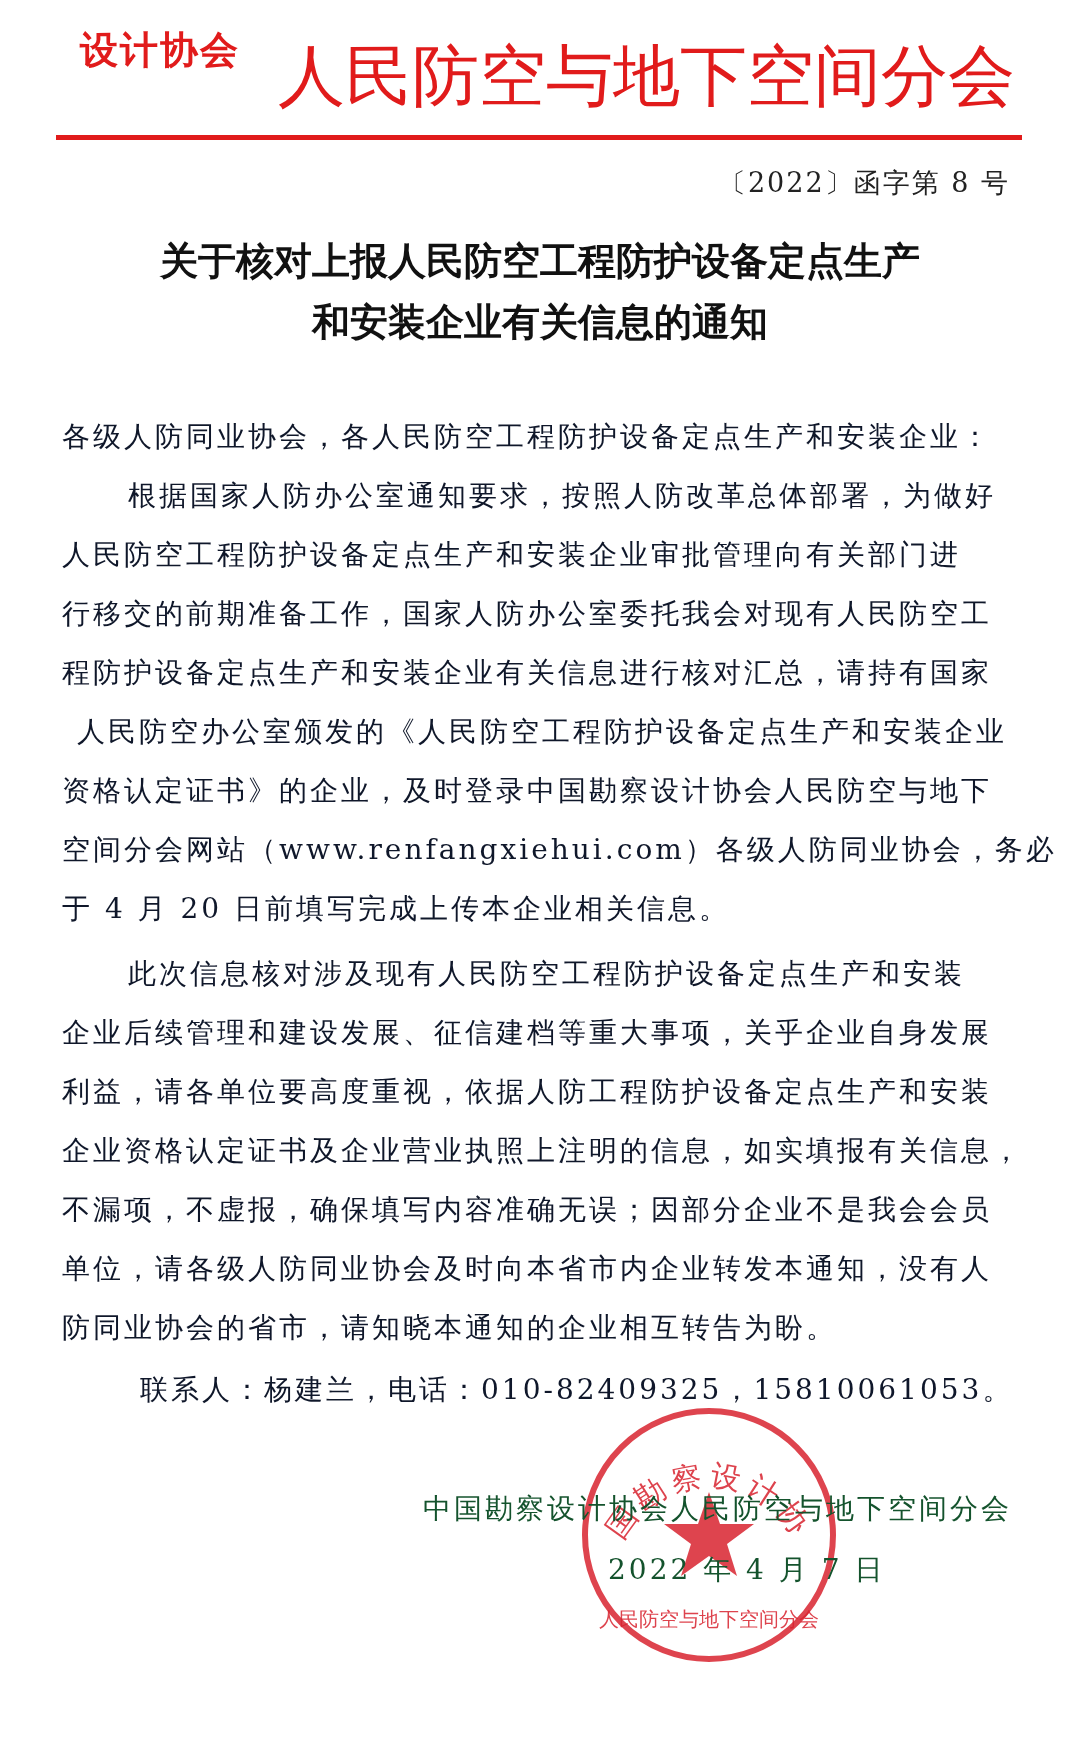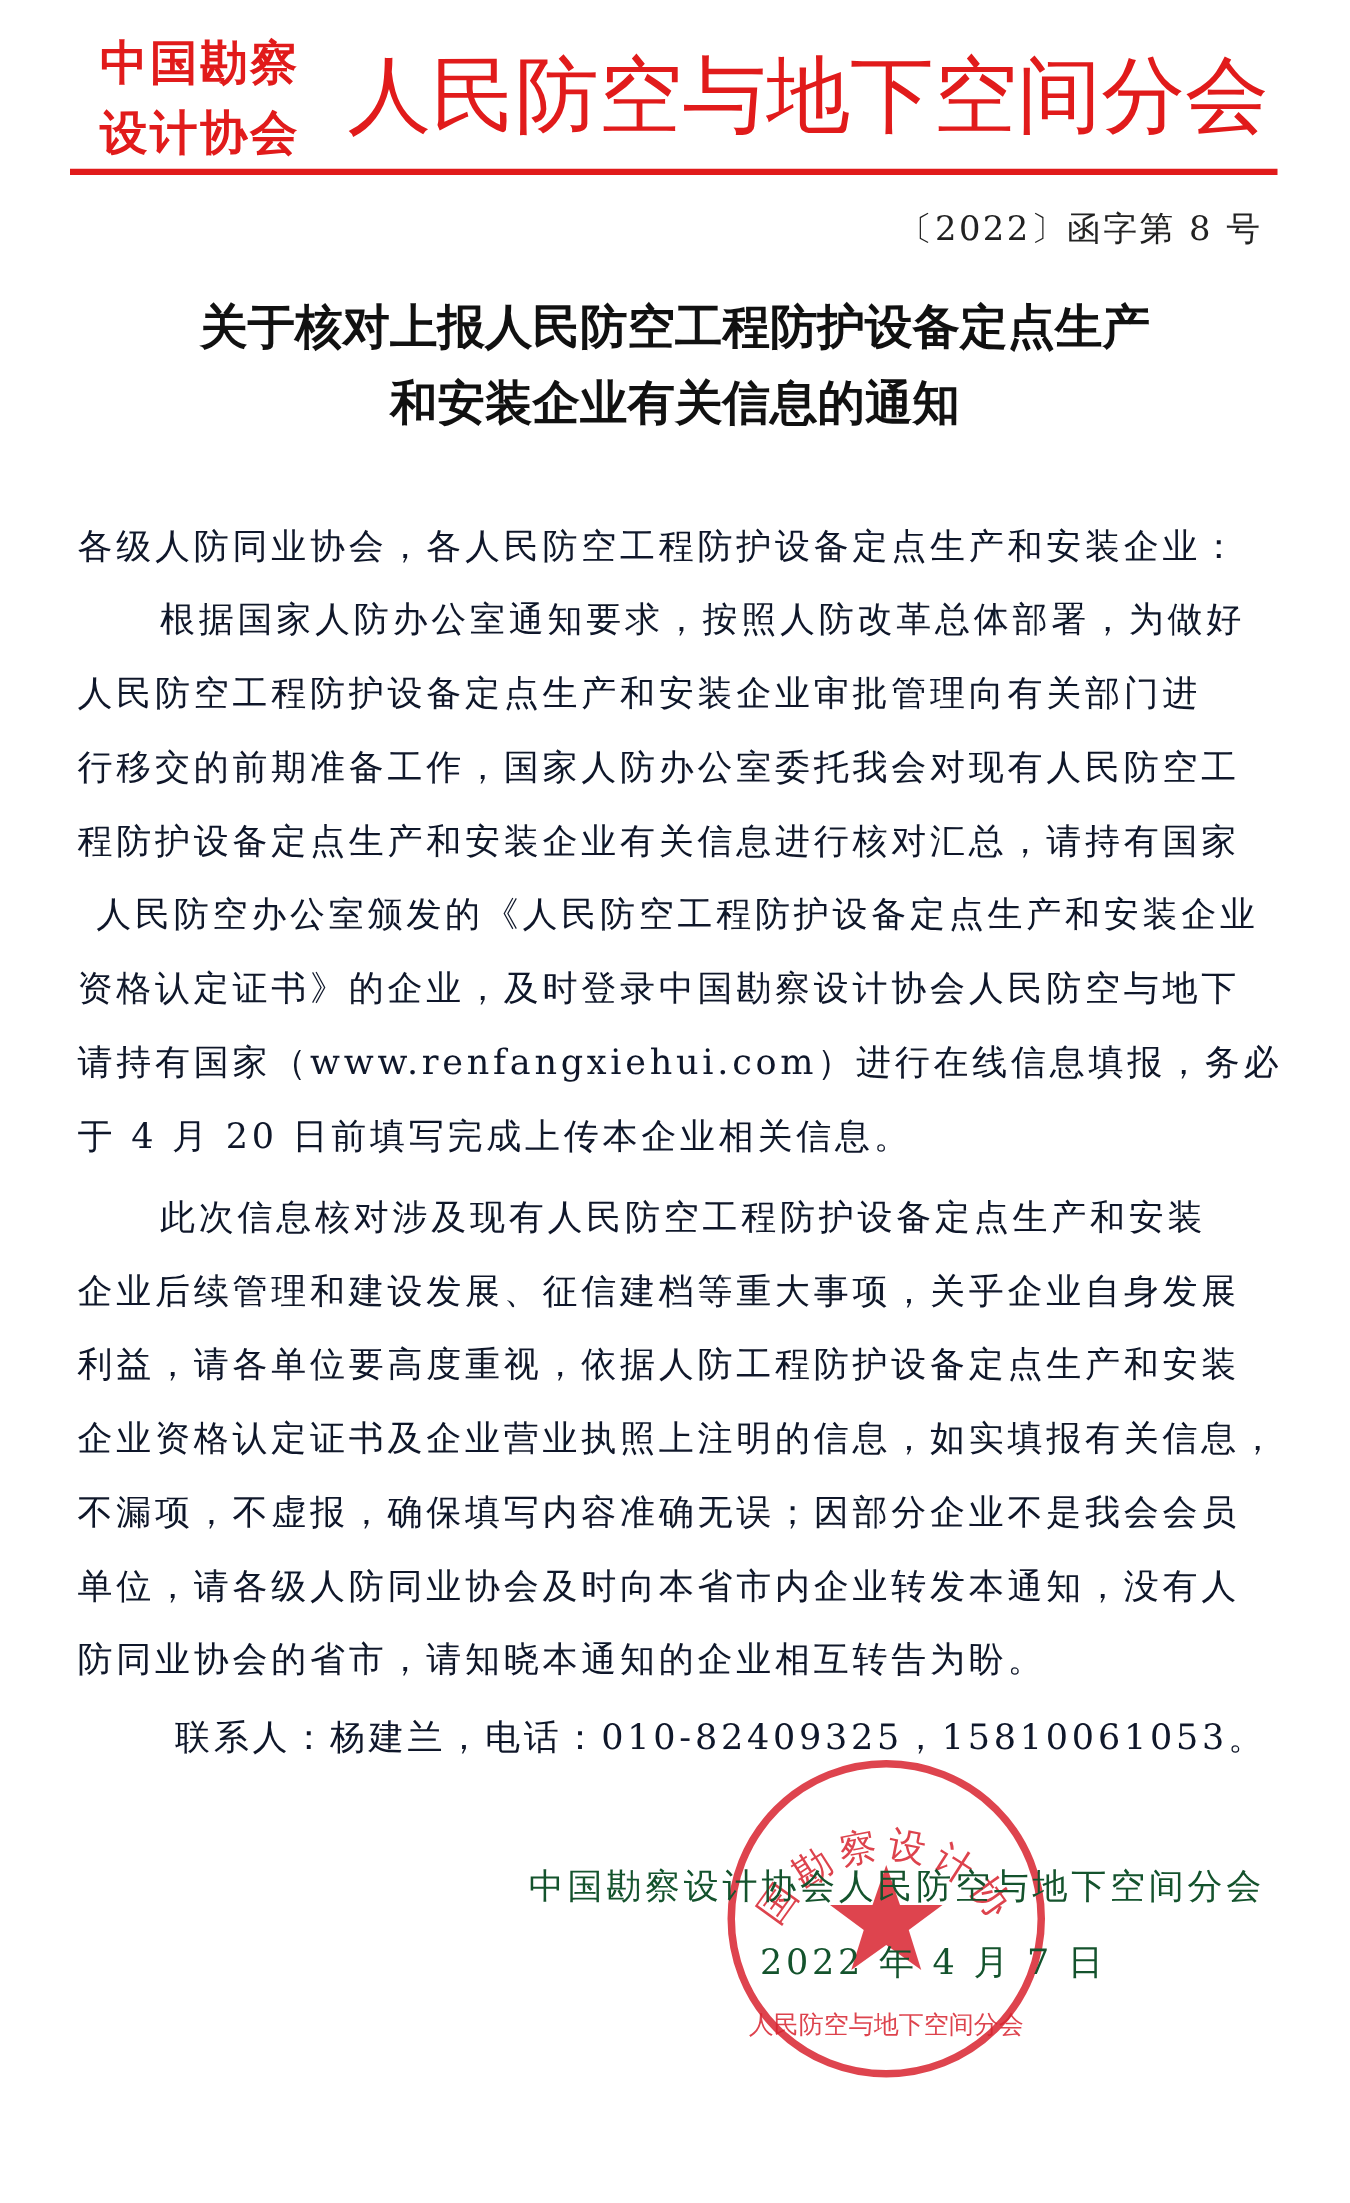--- a/index.html
+++ b/index.html
@@ -12,41 +12,40 @@
   .title { left:0; width:1080px; text-align:center; font-size:38px; font-weight:bold; color:#111; letter-spacing:0px; white-space:nowrap; }
   .line { left:62px; width:960px; font-size:28px; color:#0f172a; white-space:nowrap; letter-spacing:3px; }
   .indent { left:128px; }
   .sig { font-size:28px; color:#14532d; white-space:nowrap; letter-spacing:3px; }
   .stamp { left:578px; top:1404px; width:262px; height:262px; }
 </style>
 </head>
 <body>
 
 <div class="abs hdr-left">
-  <div>中国勘察</div>
   <div>设计协会</div>
 </div>
 <div class="abs hdr-right">人民防空与地下空间分会</div>
 <div class="abs hdr-rule"></div>
 
 <div class="abs docno">〔2022〕函字第 8 号</div>
 
 <div class="abs title" style="top:236px;">关于核对上报人民防空工程防护设备定点生产</div>
 <div class="abs title" style="top:297px;">和安装企业有关信息的通知</div>
 
 <div class="abs line" style="top:418px;">各级人防同业协会，各人民防空工程防护设备定点生产和安装企业：</div>
 
 <div>
   <div class="abs line indent" style="top:477px;">根据国家人防办公室通知要求，按照人防改革总体部署，为做好</div>
   <div class="abs line" style="top:536px;">人民防空工程防护设备定点生产和安装企业审批管理向有关部门进</div>
   <div class="abs line" style="top:595px;">行移交的前期准备工作，国家人防办公室委托我会对现有人民防空工</div>
   <div class="abs line" style="top:654px;">程防护设备定点生产和安装企业有关信息进行核对汇总，请持有国家</div>
   <div class="abs line" style="top:713px;text-align:center;">人民防空办公室颁发的《人民防空工程防护设备定点生产和安装企业</div>
   <div class="abs line" style="top:772px;">资格认定证书》的企业，及时登录中国勘察设计协会人民防空与地下</div>
-  <div class="abs line" style="top:831px;">请持有国家（www.renfangxiehui.com）进行在线信息填报，务必</div>
+  <div class="abs line" style="top:831px;">空间分会网站（www.renfangxiehui.com）各级人防同业协会，务必</div>
   <div class="abs line" style="top:890px;">于 4 月 20 日前填写完成上传本企业相关信息。</div>
 </div>
 
 <div>
   <div class="abs line indent" style="top:955px;">此次信息核对涉及现有人民防空工程防护设备定点生产和安装</div>
   <div class="abs line" style="top:1014px;">企业后续管理和建设发展、征信建档等重大事项，关乎企业自身发展</div>
   <div class="abs line" style="top:1073px;">利益，请各单位要高度重视，依据人防工程防护设备定点生产和安装</div>
   <div class="abs line" style="top:1132px;">企业资格认定证书及企业营业执照上注明的信息，如实填报有关信息，</div>
   <div class="abs line" style="top:1191px;">不漏项，不虚报，确保填写内容准确无误；因部分企业不是我会会员</div>
   <div class="abs line" style="top:1250px;">单位，请各级人防同业协会及时向本省市内企业转发本通知，没有人</div>

